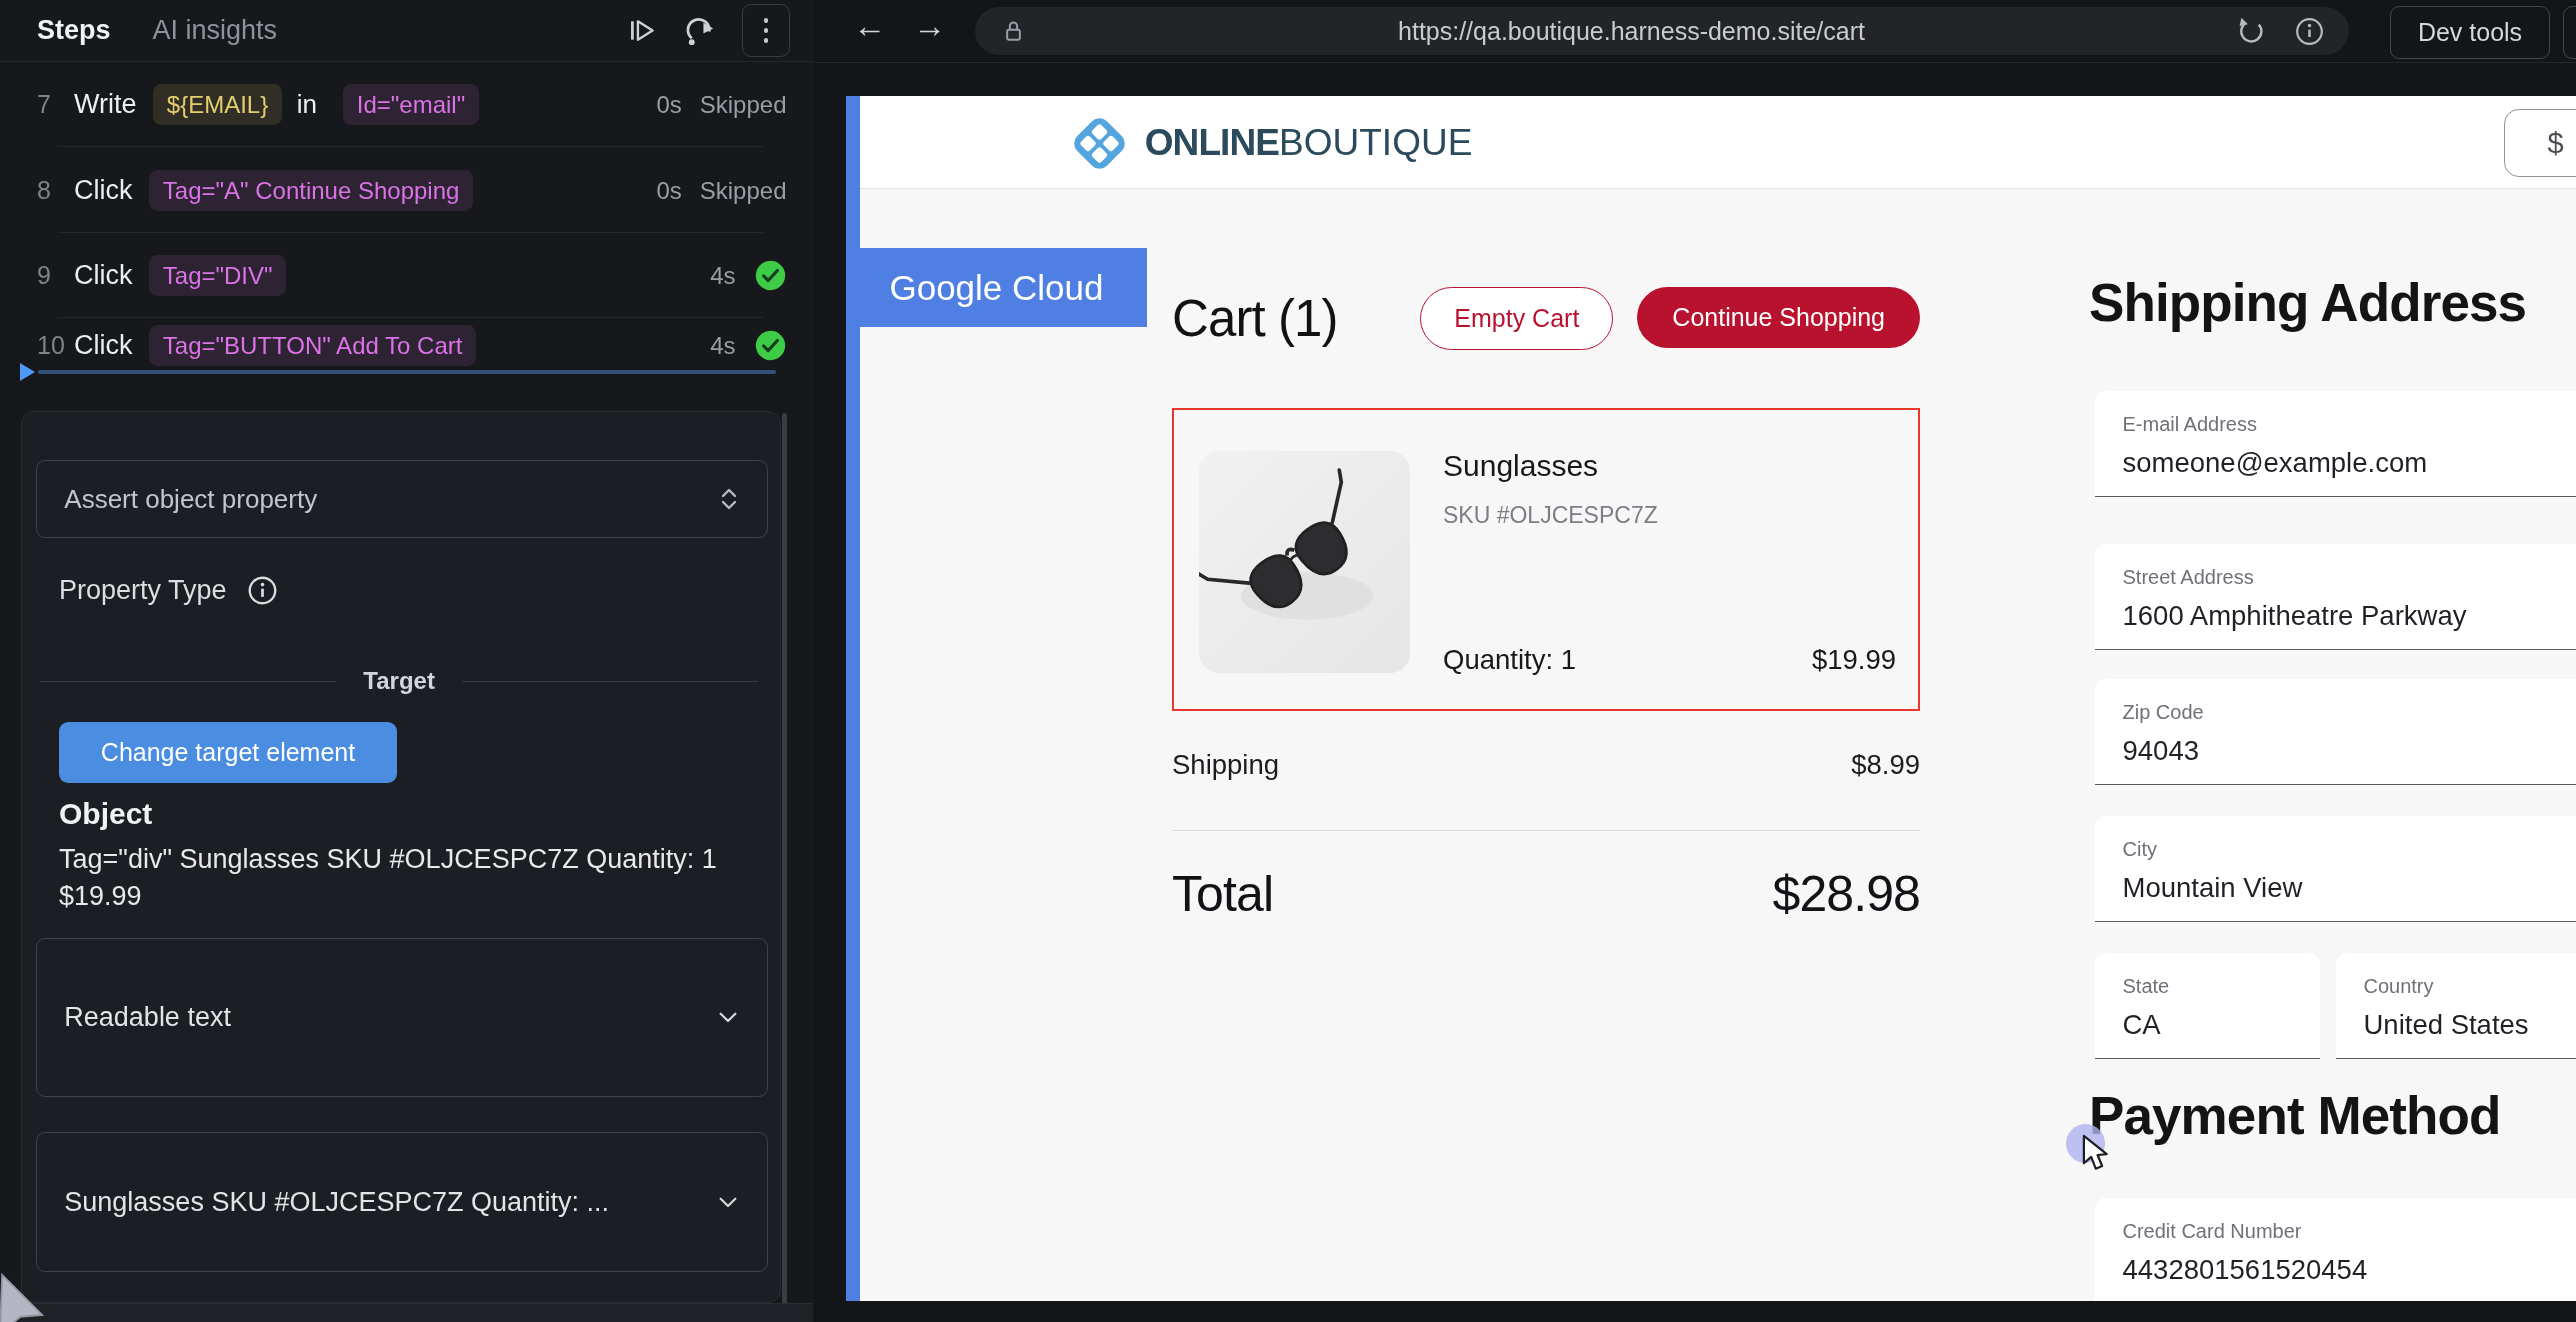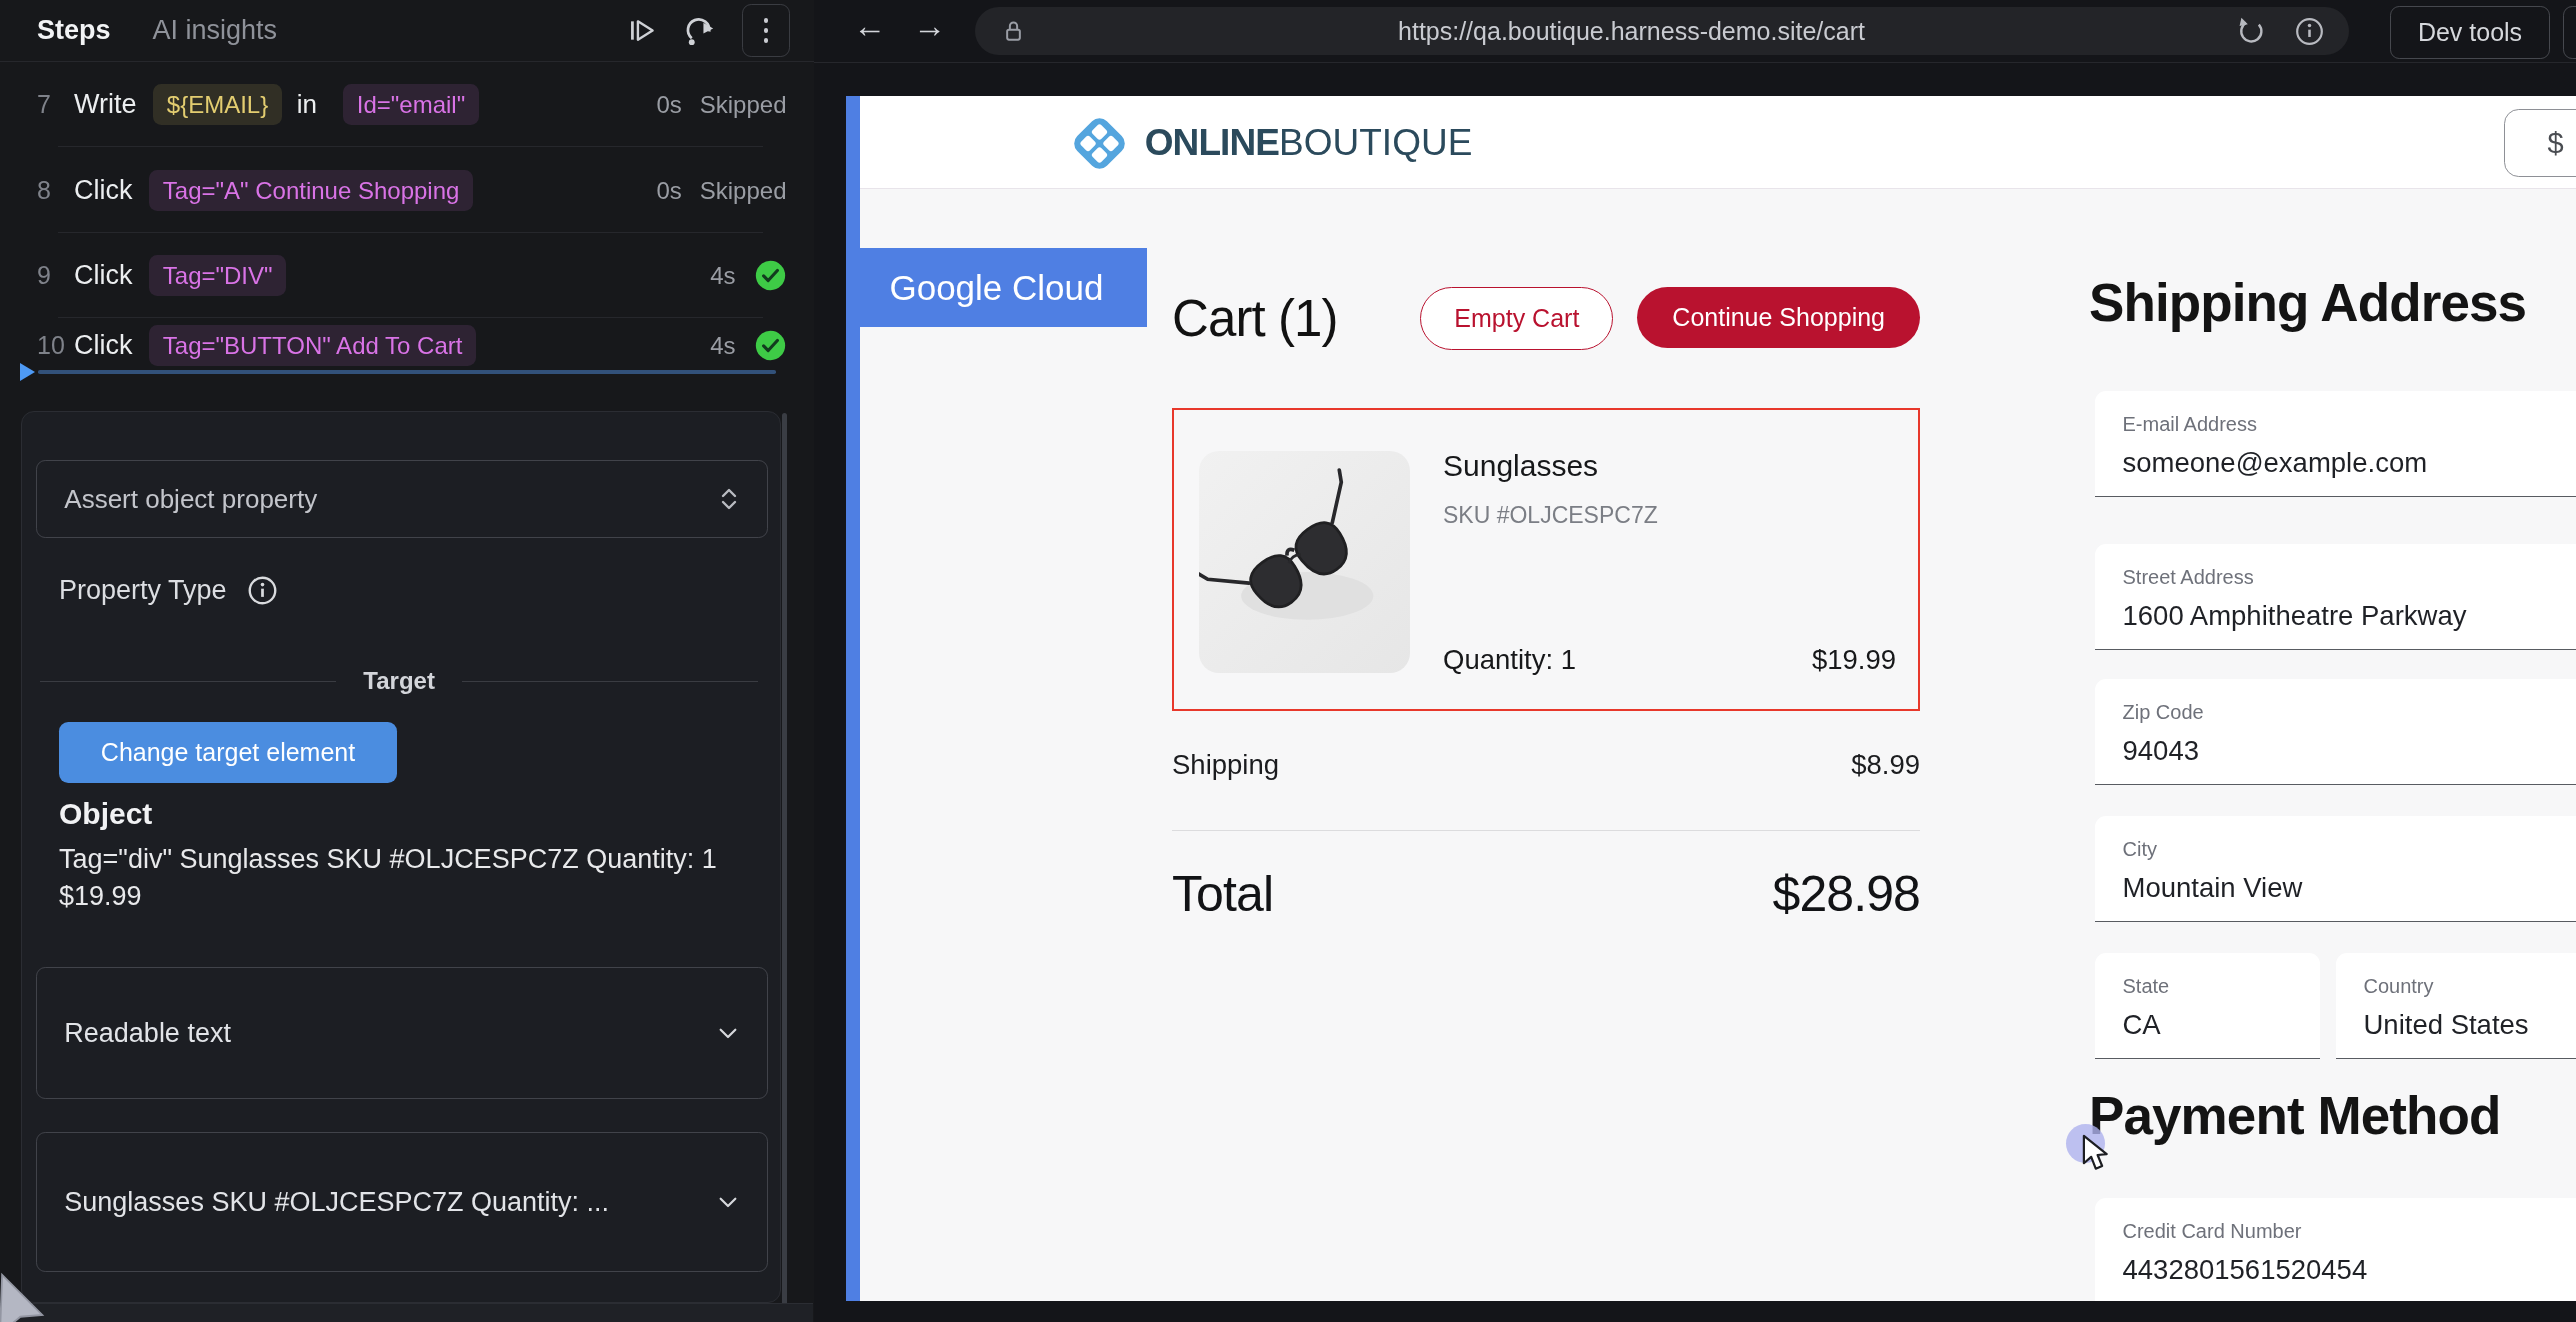--- a/index.html
+++ b/index.html
@@ -185,21 +185,21 @@
           </svg>
       </div>
       <div class="tdiv">
         <span class="ln"></span>
           <span class="tl">Target</span>
           <span class="ln"></span>
       </div>
       <div class="btn-blue">Change target element</div>
       <div class="obj-h">Object</div>
       <div class="obj-t">Tag="div" Sunglasses SKU #OLJCESPC7Z Quantity: 1 $19.99</div>
-      <div class="sel" style="top:555px;height:132px;">
+      <div class="sel" style="top:526px;height:159px;">
         <span class="txt2">Readable text</span>
         <svg width="22" height="14.7" viewBox="0 0 22 16">
             <polyline points="3,4 11,12 19,4" fill="none" stroke="#d6d8dc" stroke-width="2.4" stroke-linecap="round" stroke-linejoin="round"></polyline>
           </svg>
       </div>
       <div class="sel" style="top:720px;height:140px;">
         <span class="txt2">Sunglasses SKU #OLJCESPC7Z Quantity: ...</span>
         <svg width="22" height="14.7" viewBox="0 0 22 16">
             <polyline points="3,4 11,12 19,4" fill="none" stroke="#d6d8dc" stroke-width="2.4" stroke-linecap="round" stroke-linejoin="round"></polyline>
           </svg>

